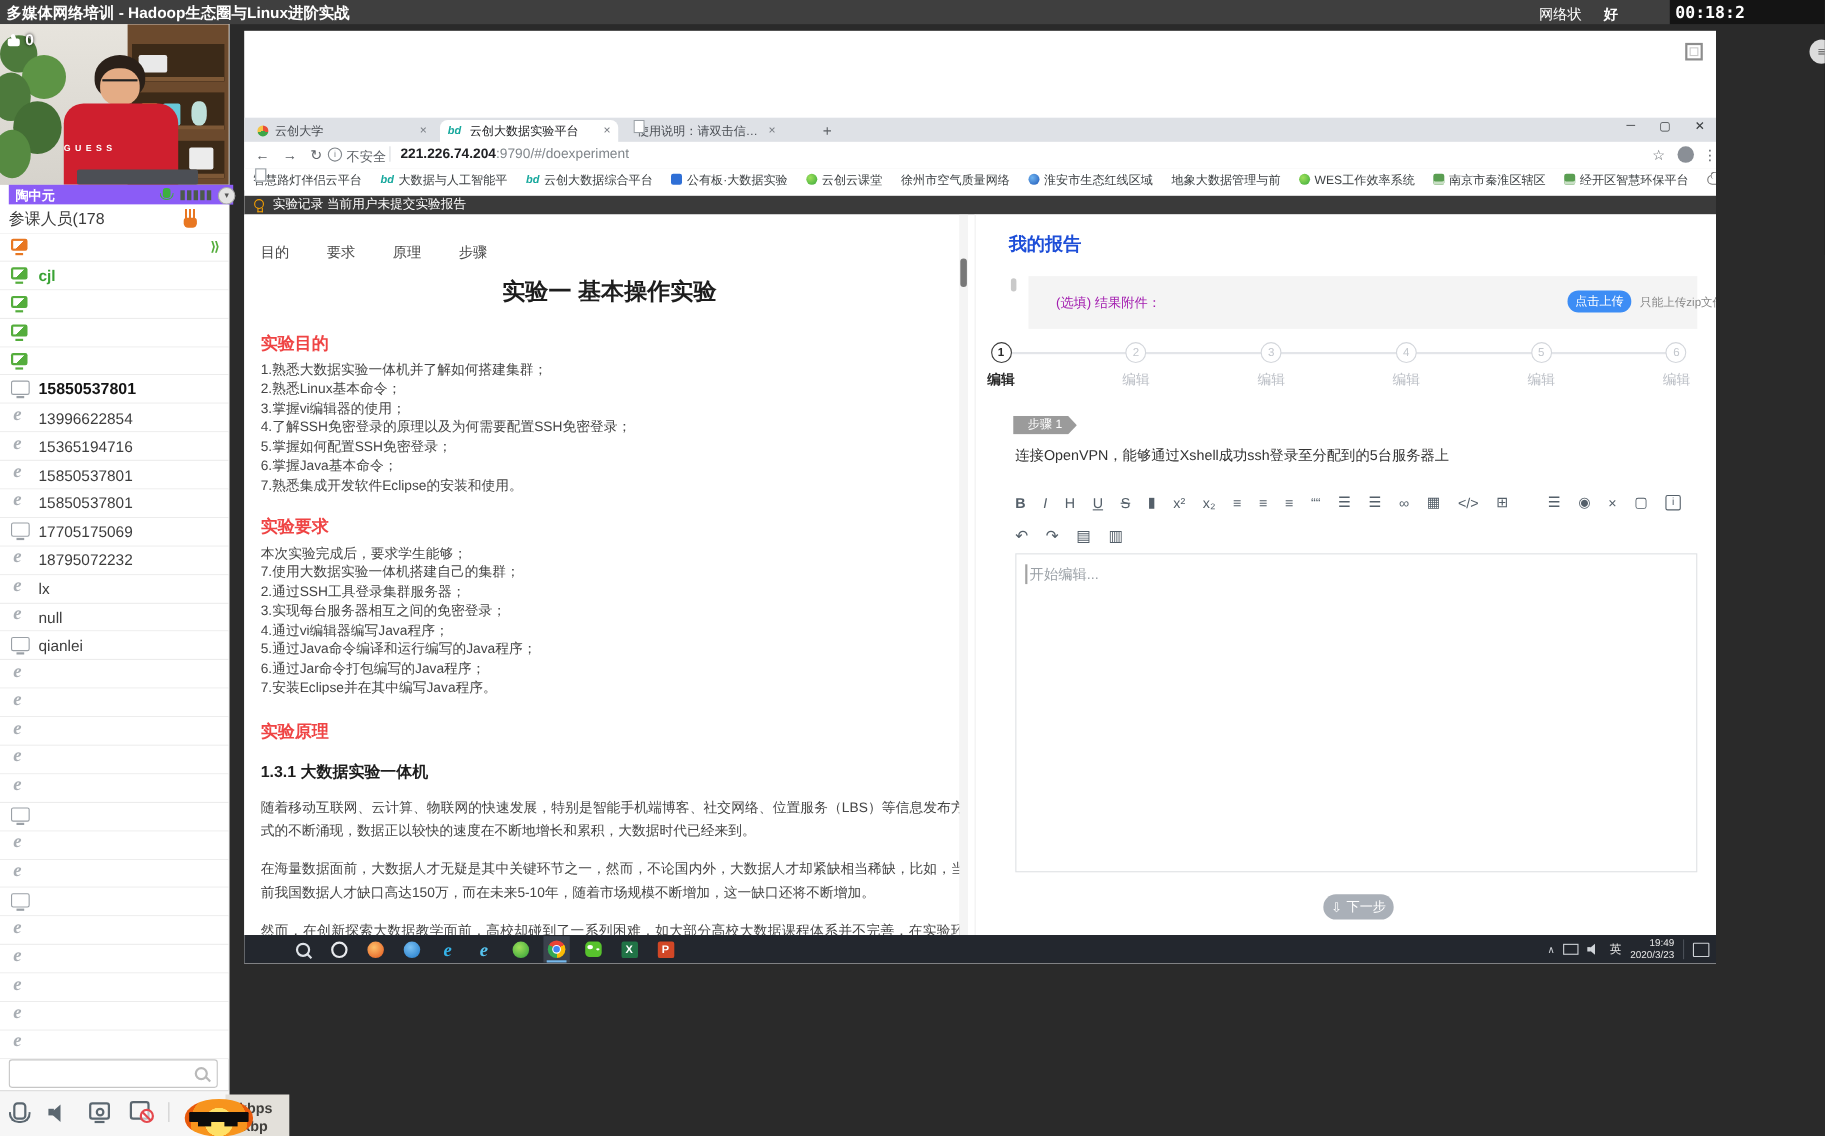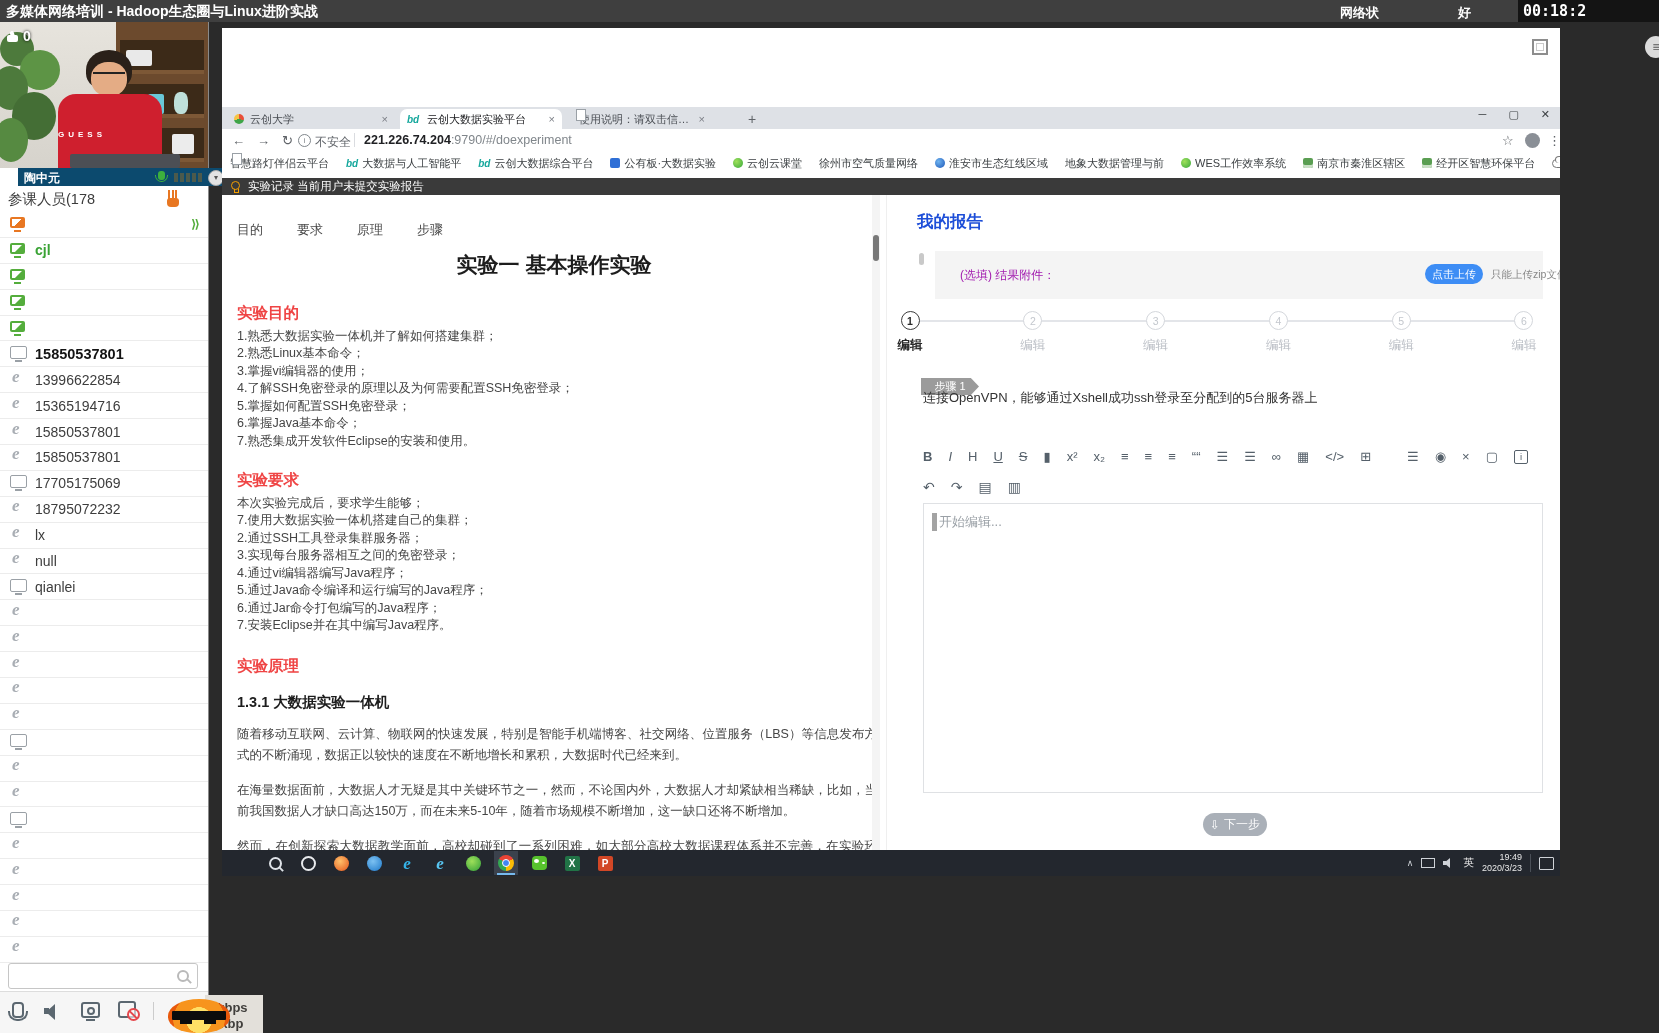--- a/index.html
+++ b/index.html
@@ -1,21 +1,21 @@
 <!DOCTYPE html>
 <html><head>
 <meta charset="utf-8">
 <style>
   html,body{margin:0;padding:0;background:#111}
   #root{position:relative;width:1659px;height:1033px;background:#2a2a2a;overflow:hidden;
         font-family:"Liberation Sans","DejaVu Sans",sans-serif;-webkit-font-smoothing:antialiased}
   
   .titlebar{position:absolute;left:0;top:0;width:1659px;height:22px;background:#3f3f3f;color:#fff}
   .tb-title{position:absolute;left:6px;top:3px;font-size:14px;font-weight:bold;white-space:nowrap}
-  .tb-net{position:absolute;left:1340px;top:4px;font-size:13px;font-weight:bold}
+  .tb-net{position:absolute;left:1399px;top:4px;font-size:13px;font-weight:normal}
   .tb-good{position:absolute;left:1458px;top:4px;font-size:13px;font-weight:bold}
   .tb-timer{position:absolute;left:1518px;top:0;width:141px;height:22px;background:#141414;
             color:#fff;font-family:"DejaVu Sans Mono",monospace;font-size:15px;font-weight:bold;
             line-height:22px;padding-left:5px;overflow:hidden;white-space:nowrap}
   
   .sidebar{position:absolute;left:0;top:22px;width:208px;height:1011px;background:#fff;border-right:1px solid #8a8a8a}
   .video{position:absolute;left:0;top:0;width:208px;height:146px;background:#dcd9d2;overflow:hidden}
   .wall{position:absolute;inset:0;background:linear-gradient(#e7e4dd,#d6d3cc)}
   .shelf{position:absolute;right:0;top:0;width:92px;height:146px;background:#6c4a2d}
   .shelf i{position:absolute;left:4px;right:4px;height:34px;background:#3c2a18;box-shadow:inset 0 -4px 0 #7d5836}
@@ -25,21 +25,21 @@
   .person-hair{position:absolute;left:86px;top:28px;width:46px;height:40px;border-radius:50% 50% 42% 42%;background:#2a2019}
   .person-face{position:absolute;left:91px;top:40px;width:36px;height:34px;border-radius:46%;background:#e4ac85}
   .person-glass{position:absolute;left:93px;top:50px;width:32px;height:9px;border-top:2px solid #222}
   .person-body{position:absolute;left:58px;top:72px;width:104px;height:74px;border-radius:18px 18px 0 0;background:#cf1f2e}
   .person-brand{position:absolute;left:0;right:0;top:36px;color:#fff;font-size:8px;letter-spacing:4px;text-align:left;font-weight:bold}
   .laptop{position:absolute;left:70px;top:132px;width:110px;height:14px;background:#4c4f55;border-radius:2px}
   .like{position:absolute;left:7px;top:6px;color:#fff;font-size:14px;font-weight:bold;text-shadow:0 0 3px #000;display:flex;align-items:center;gap:5px}
   .thumb{display:inline-block;width:11px;height:11px;position:relative}
   .thumb::before{content:"";position:absolute;left:3px;top:0;width:4px;height:5px;background:#fff;border-radius:2px 2px 0 0;transform:rotate(-20deg)}
   .thumb::after{content:"";position:absolute;left:0;bottom:0;width:11px;height:7px;background:#fff;border-radius:2px}
-  .namebar{position:absolute;left:18px;top:146px;width:204px;height:18px;background:#0c4a6e;color:#fff}
+  .namebar{position:absolute;left:8px;top:146px;width:204px;height:18px;background:#8b5cf6;color:#fff}
   .pname-lbl{position:absolute;left:6px;top:2px;font-size:12px;font-weight:bold}
   .mic-g{position:absolute;left:140px;top:3px;width:7px;height:9px;background:#3db03d;border-radius:3px}
   .mic-g::after{content:"";position:absolute;left:-3px;top:4px;width:11px;height:6px;border:1.5px solid #3db03d;border-top:none;border-radius:0 0 7px 7px}
   .vbars{position:absolute;left:156px;top:5px;display:flex;gap:2px}
   .vbars i{width:4px;height:9px;background:#4c5a4c}
   .ddc{position:absolute;left:190px;top:2px;width:14px;height:14px;border-radius:50%;background:#e3e3e3;border:1px solid #aaa;
        color:#555;font-size:8px;line-height:13px;text-align:center}
   .plist-h{position:absolute;left:0;top:164px;width:208px;height:26px;border-bottom:1px solid #ddd;background:#fff}
   .plist-h .t{position:absolute;left:8px;top:4px;font-size:14.5px;color:#3c3c3c}
   .hand{position:absolute;left:166px;top:4px;width:14px;height:17px}
@@ -163,29 +163,29 @@
   .stepline{position:absolute;left:20px;right:20px;top:9px;height:2px;background:#e3e5e9}
   .steps{position:relative;display:flex;justify-content:space-between}
   .step{width:38px;display:flex;flex-direction:column;align-items:center}
   .stp-c{width:17px;height:17px;border-radius:50%;border:1.5px solid #d4d7dc;background:#fff;color:#c3c7cd;
          font-size:10.5px;display:flex;align-items:center;justify-content:center}
   .stp-l{margin-top:7px;font-size:12.5px;color:#b9bdc4}
   .step.active .stp-c{border-color:#3c3c3c;color:#2a2a2a;font-weight:bold}
   .step.active .stp-l{color:#2a2a2a;font-weight:bold}
   .badge{position:absolute;left:34px;top:183px;width:58px;height:17px;background:#9b9b9b;color:#fff;font-size:11px;
          line-height:17px;text-align:center;clip-path:polygon(0 0,86% 0,100% 50%,86% 100%,0 100%)}
-  .stepdesc{position:absolute;left:36px;top:194px;font-size:13px;color:#333}
+  .stepdesc{position:absolute;left:36px;top:210px;font-size:13px;color:#333}
   .etb{position:absolute;left:36px;display:flex;align-items:center;gap:16px;color:#55606a;font-size:13px}
   .etb1{top:254px}
   .etb2{top:284px;font-size:14px}
   .tb-b{font-weight:bold}.tb-i{font-style:italic}.tb-u{text-decoration:underline}.tb-s{text-decoration:line-through}
   .tb-gap{margin-left:20px}
   .tb-box{box-sizing:border-box;border:1.2px solid #55606a;border-radius:2px;width:14px;height:14px;line-height:12px;text-align:center;font-size:9.5px}
   .editor{position:absolute;left:36px;top:308px;width:618px;height:288px;border:1px solid #dfe1e4}
-  .eph{position:absolute;left:8px;top:9px;font-size:13px;color:#9aa0a6;border-left:5px solid #a3a3a3;padding-left:2px}
+  .eph{position:absolute;left:8px;top:9px;font-size:13px;color:#9aa0a6;border-left:2px solid #a3a3a3;padding-left:2px}
   .nextbtn{position:absolute;left:316px;top:618px;width:64px;height:23px;border-radius:12px;background:#aab0b8;color:#fff;
            font-size:12px;display:flex;align-items:center;justify-content:center;gap:4px}
   
   .tbar{position:absolute;left:0;top:822px;width:1338px;height:26px;background:#23272e}
   .tapps{position:absolute;left:8px;top:0;height:26px;display:flex;align-items:center;gap:9px}
   .app{width:24px;height:24px;display:flex;align-items:center;justify-content:center;position:relative}
   .app.active{background:#3b424d}
   .app.active::after{content:"";position:absolute;left:3px;right:3px;bottom:0;height:2px;background:#76b9ed}
   .ai{position:relative}
   .ai.start{width:13px;height:13px;display:grid;grid-template-columns:1fr 1fr;grid-template-rows:1fr 1fr;gap:1.5px}

